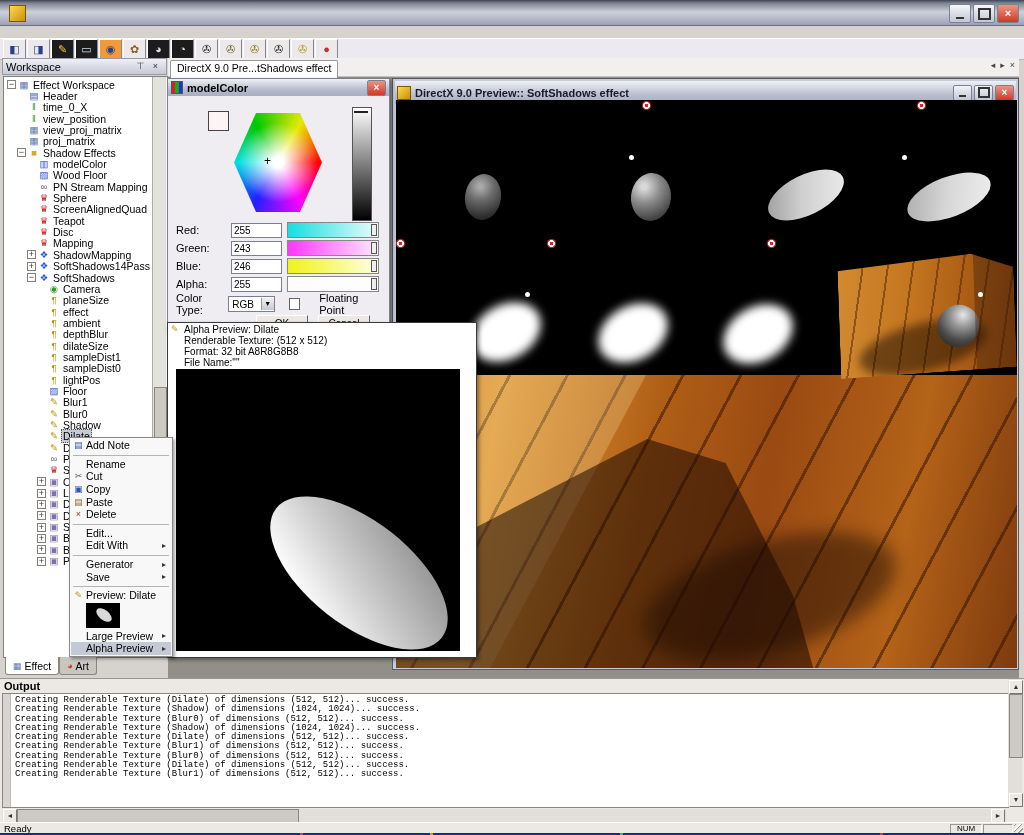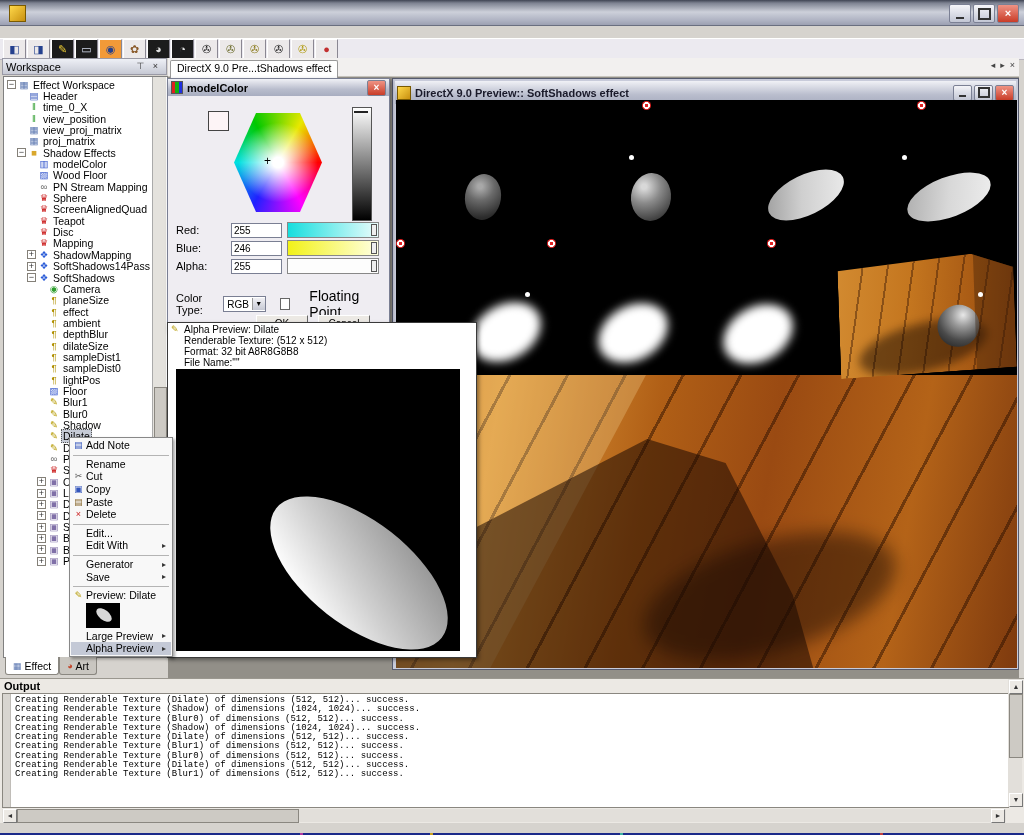--- a/index.html
+++ b/index.html
@@ -151,21 +151,21 @@
   .crow.g .cslider{background:linear-gradient(90deg,#ff35ff,#ffeaff);}
   .crow.b .cslider{background:linear-gradient(90deg,#f2f218,#ffffe2);}
   .crow.a .cslider{background:#fdfdfd;}
   .ctyperow{left:8px;top:217px;width:207px;height:16px;display:flex;align-items:center;}
   .ctypelabel{width:55px;font-size:11px;}
   .csel{width:47px;height:14px;border:1px solid #7a7f93;background:#fff;display:flex;align-items:center;}
   .csel .v{flex:1;padding-left:3px;font-size:10px;}
   .csel .btn{width:12px;height:12px;background:linear-gradient(180deg,#f0f0f4,#c6c9d4);
     border-left:1px solid #999;font-size:7px;text-align:center;line-height:12px;}
   .ccheck{width:10px;height:10px;border:1px solid #666;background:#fff;margin-left:14px;}
-  .cflabel{margin-left:19px;font-size:14px;}
+  .cflabel{margin-left:19px;font-size:11px;}
   .cbtn{top:236px;width:50px;height:16px;background:#ece9e4;border:1px solid;
     border-color:#fff #666 #666 #fff;text-align:center;font-size:10px;line-height:15px;}
 
   
   .apw{left:167px;top:322px;width:310px;height:336px;z-index:50;background:#fff;border:1px solid #3a3a3a;
     box-shadow:2px 2px 4px rgba(0,0,0,.4);box-sizing:border-box;}
   .ap-pencil{left:3px;top:1px;font-size:9px;color:#b59a00;}
   .ap-title{left:16px;top:1px;font-size:10px;}
   .ap-lines{left:16px;top:12px;font-size:10px;line-height:11px;}
   .ap-img{left:8px;top:46px;width:284px;height:282px;background:#000;overflow:hidden;}
@@ -328,20 +328,27 @@
     <div class="abs crows">
 
         <div class="crow r">
           <span class="clabel">Red:</span>
           <span class="cinput">255</span>
           <span class="cslider">
             <span class="cthumb"></span>
           </span>
         </div>
 
+        <div class="crow g">
+          <span class="clabel">Green:</span>
+          <span class="cinput">243</span>
+          <span class="cslider">
+            <span class="cthumb"></span>
+          </span>
+        </div>
 
         <div class="crow b">
           <span class="clabel">Blue:</span>
           <span class="cinput">246</span>
           <span class="cslider">
             <span class="cthumb"></span>
           </span>
         </div>
 
         <div class="crow a">
@@ -814,19 +821,25 @@
       <div class="abs vthumb"></div>
       <div class="sarrow" style="position:absolute;left:1px;top:114px;">▼</div>
     </div>
     <div class="abs hscroll">
       <div class="sarrow" style="margin-left:1px;">◄</div>
       <div class="abs hthumb"></div>
       <div class="sarrow" style="position:absolute;right:1px;">►</div>
     </div>
   </div>
 
+  <div class="abs statusbar">
+    <span class="abs sready">Ready</span>
+    <span class="abs sbox" style="left:950px;width:30px;">NUM</span>
+    <span class="abs sbox" style="left:983px;width:28px;"></span>
+    <span class="abs grip"></span>
+  </div>
   <div class="abs taskbar">
     <span class="abs tk" style="left:300px;background:#b03aa0;"></span>
     <span class="abs tk" style="left:430px;background:#c8a020;"></span>
     <span class="abs tk" style="left:620px;background:#3ab0a0;"></span>
     <span class="abs tk" style="left:880px;background:#c04040;"></span>
   </div>
 </div>
 
 </body></html>

